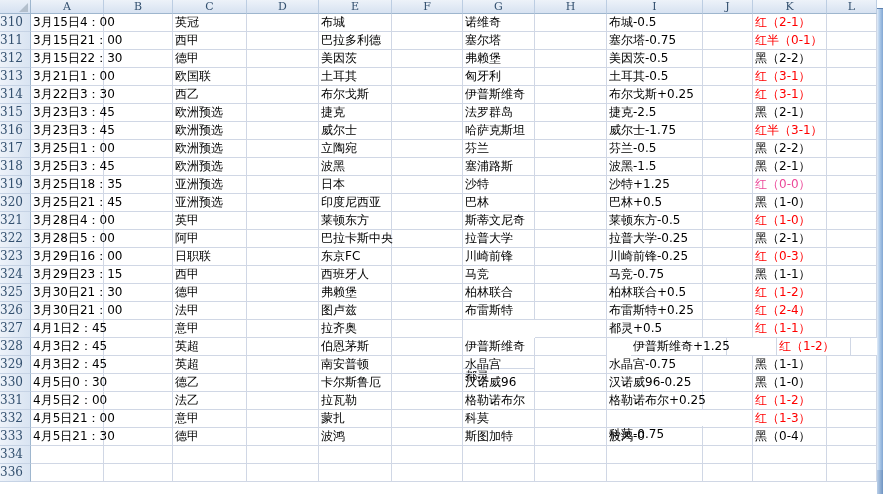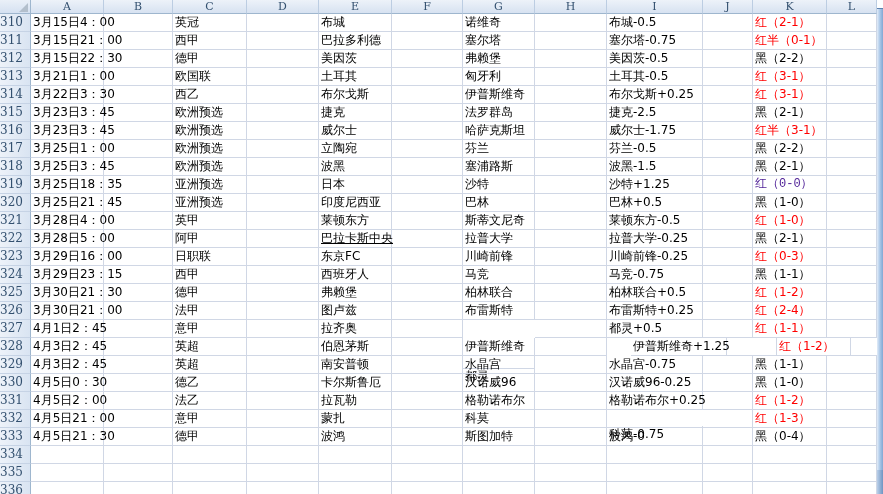--- a/index.html
+++ b/index.html
@@ -218,21 +218,21 @@
         <div class="cell" style="width: 73px; flex-basis: 73px;">3月25日18：35</div>
         <div class="cell" style="width: 69px; flex-basis: 69px;"></div>
         <div class="cell" style="width: 74px; flex-basis: 74px;">亚洲预选</div>
         <div class="cell" style="width: 72px; flex-basis: 72px;"></div>
         <div class="cell" style="width: 73px; flex-basis: 73px;">日本</div>
         <div class="cell" style="width: 71px; flex-basis: 71px;"></div>
         <div class="cell" style="width: 72px; flex-basis: 72px;">沙特</div>
         <div class="cell" style="width: 72px; flex-basis: 72px;"></div>
         <div class="cell" style="width: 96px; flex-basis: 96px;">沙特+1.25</div>
         <div class="cell" style="width: 50px; flex-basis: 50px;"></div>
-        <div class="cell" style="width: 74px; flex-basis: 74px; color: #4c1d95; font-family: Liberation Mono, monospace;">红（0-0）</div>
+        <div class="cell" style="width: 74px; flex-basis: 74px; color: #ec4899;">红（0-0）</div>
         <div class="cell" style="width: 50px; flex-basis: 50px;"></div>
       </div>
       <div class="row">
         <div class="row-h">320</div>
         <div class="cell" style="width: 73px; flex-basis: 73px;">3月25日21：45</div>
         <div class="cell" style="width: 69px; flex-basis: 69px;"></div>
         <div class="cell" style="width: 74px; flex-basis: 74px;">亚洲预选</div>
         <div class="cell" style="width: 72px; flex-basis: 72px;"></div>
         <div class="cell" style="width: 73px; flex-basis: 73px;">印度尼西亚</div>
         <div class="cell" style="width: 71px; flex-basis: 71px;"></div>
@@ -257,21 +257,21 @@
         <div class="cell" style="width: 50px; flex-basis: 50px;"></div>
         <div class="cell" style="width: 74px; flex-basis: 74px; color: rgb(255, 0, 0);">红（1-0）</div>
         <div class="cell" style="width: 50px; flex-basis: 50px;"></div>
       </div>
       <div class="row">
         <div class="row-h">322</div>
         <div class="cell" style="width: 73px; flex-basis: 73px;">3月28日5：00</div>
         <div class="cell" style="width: 69px; flex-basis: 69px;"></div>
         <div class="cell" style="width: 74px; flex-basis: 74px;">阿甲</div>
         <div class="cell" style="width: 72px; flex-basis: 72px;"></div>
-        <div class="cell" style="width: 73px; flex-basis: 73px; text-decoration: underline;">巴拉卡斯中央</div>
+        <div class="cell" style="width: 73px; flex-basis: 73px;">巴拉卡斯中央</div>
         <div class="cell" style="width: 71px; flex-basis: 71px;"></div>
         <div class="cell" style="width: 72px; flex-basis: 72px;">拉普大学</div>
         <div class="cell" style="width: 72px; flex-basis: 72px;"></div>
         <div class="cell" style="width: 96px; flex-basis: 96px;">拉普大学-0.25</div>
         <div class="cell" style="width: 50px; flex-basis: 50px;"></div>
         <div class="cell" style="width: 74px; flex-basis: 74px; color: rgb(0, 0, 0);">黑（2-1）</div>
         <div class="cell" style="width: 50px; flex-basis: 50px;"></div>
       </div>
       <div class="row">
         <div class="row-h">323</div>
@@ -433,35 +433,20 @@
         <div class="cell" style="width: 71px; flex-basis: 71px;"></div>
         <div class="cell" style="width: 72px; flex-basis: 72px;">斯图加特</div>
         <div class="cell" style="width: 72px; flex-basis: 72px;"></div>
         <div class="cell" style="width: 96px; flex-basis: 96px;">波鸿-0</div>
         <div class="cell" style="width: 50px; flex-basis: 50px;"></div>
         <div class="cell" style="width: 74px; flex-basis: 74px; color: rgb(0, 0, 0);">黑（0-4）</div>
         <div class="cell" style="width: 50px; flex-basis: 50px;"></div>
       </div>
       <div class="row">
         <div class="row-h">334</div>
-        <div class="cell" style="width: 73px; flex-basis: 73px;"></div>
-        <div class="cell" style="width: 69px; flex-basis: 69px;"></div>
-        <div class="cell" style="width: 74px; flex-basis: 74px;"></div>
-        <div class="cell" style="width: 72px; flex-basis: 72px;"></div>
-        <div class="cell" style="width: 73px; flex-basis: 73px;"></div>
-        <div class="cell" style="width: 71px; flex-basis: 71px;"></div>
-        <div class="cell" style="width: 72px; flex-basis: 72px;"></div>
-        <div class="cell" style="width: 72px; flex-basis: 72px;"></div>
-        <div class="cell" style="width: 96px; flex-basis: 96px;"></div>
-        <div class="cell" style="width: 50px; flex-basis: 50px;"></div>
-        <div class="cell" style="width: 74px; flex-basis: 74px;"></div>
-        <div class="cell" style="width: 50px; flex-basis: 50px;"></div>
-      </div>
-      <div class="row">
-        <div class="row-h">335</div>
         <div class="cell" style="width: 73px; flex-basis: 73px;"></div>
         <div class="cell" style="width: 69px; flex-basis: 69px;"></div>
         <div class="cell" style="width: 74px; flex-basis: 74px;"></div>
         <div class="cell" style="width: 72px; flex-basis: 72px;"></div>
         <div class="cell" style="width: 73px; flex-basis: 73px;"></div>
         <div class="cell" style="width: 71px; flex-basis: 71px;"></div>
         <div class="cell" style="width: 72px; flex-basis: 72px;"></div>
         <div class="cell" style="width: 72px; flex-basis: 72px;"></div>
         <div class="cell" style="width: 96px; flex-basis: 96px;"></div>
         <div class="cell" style="width: 50px; flex-basis: 50px;"></div>

